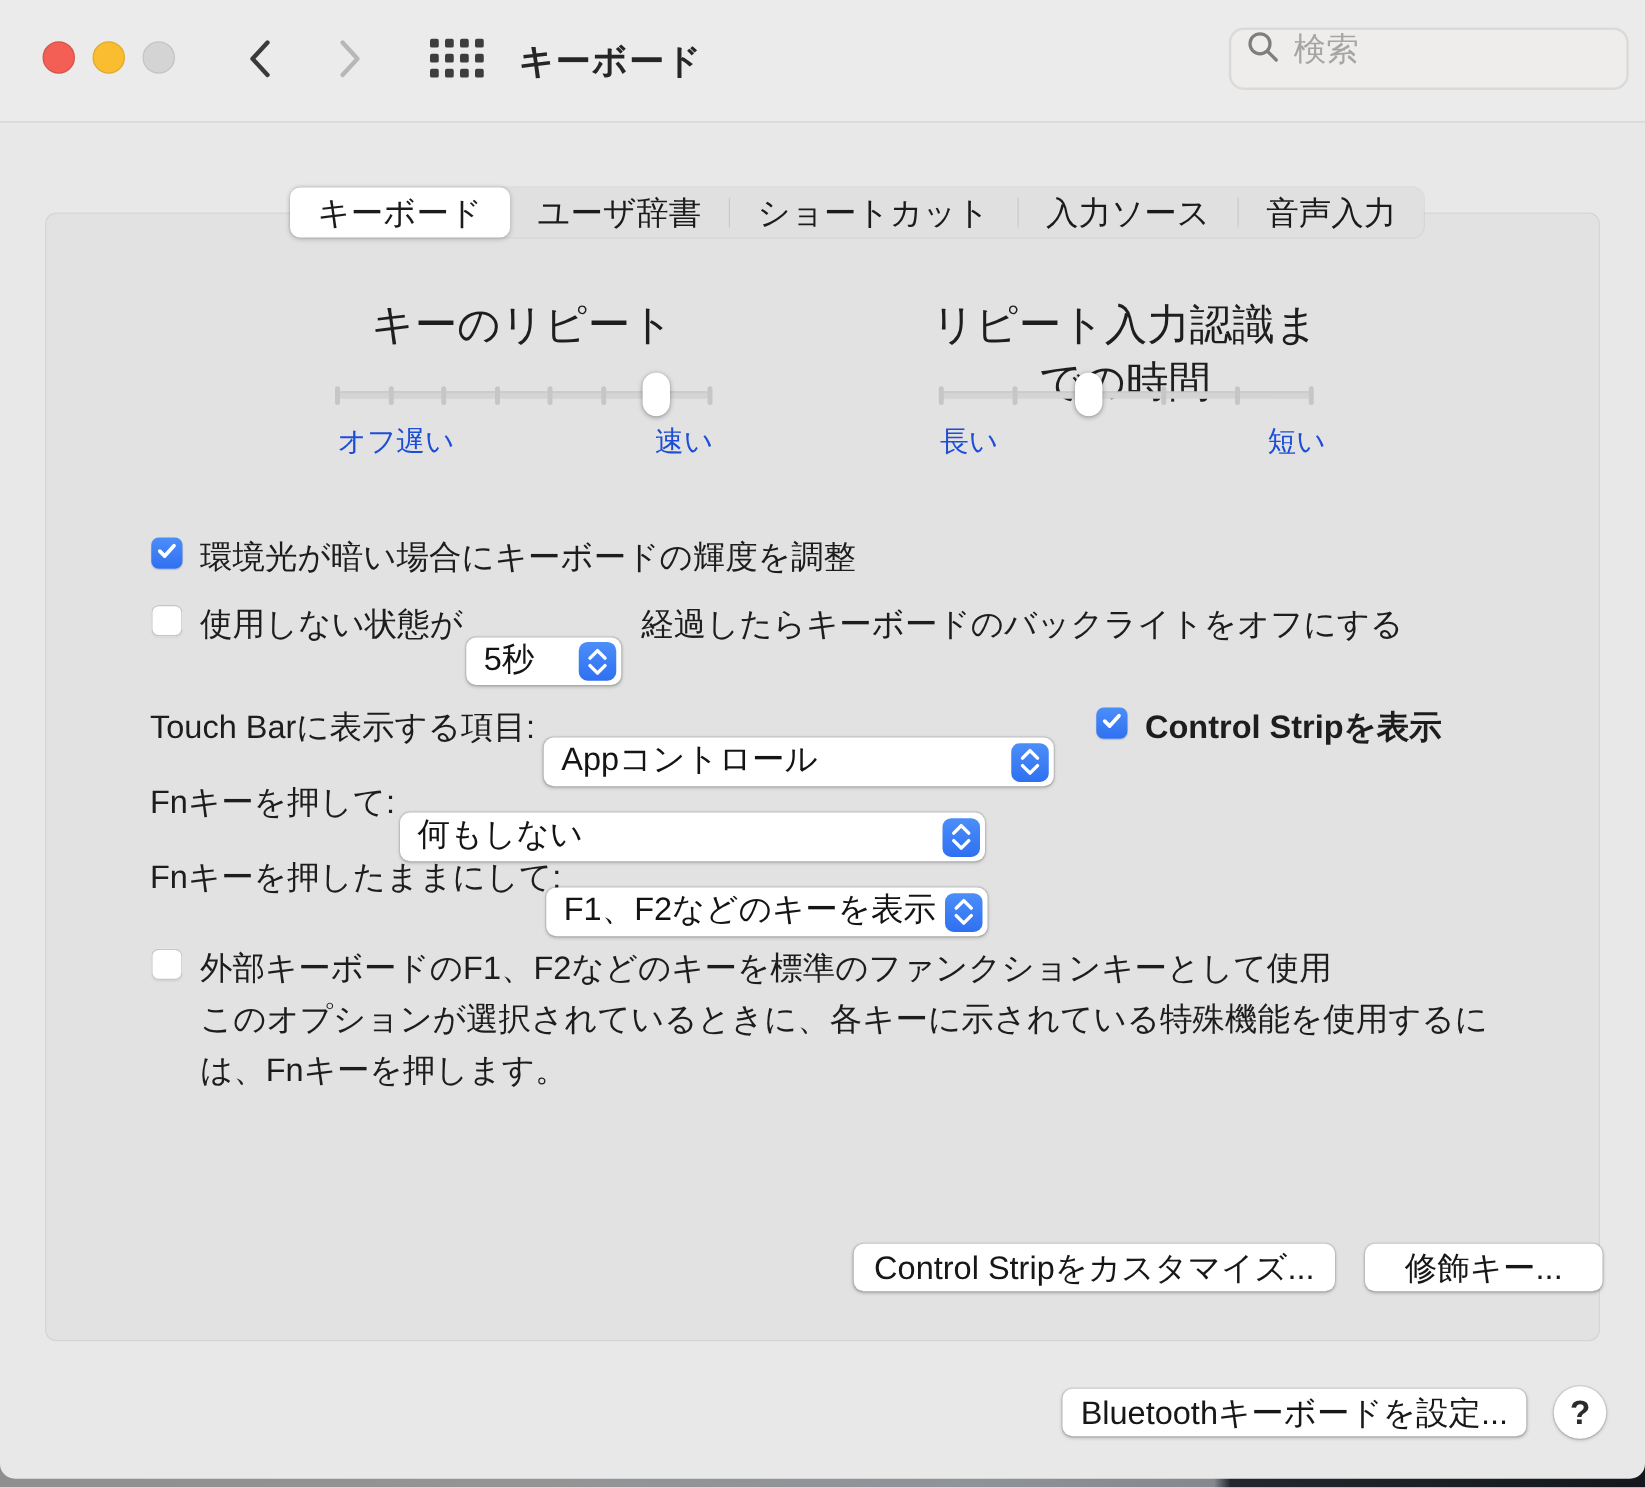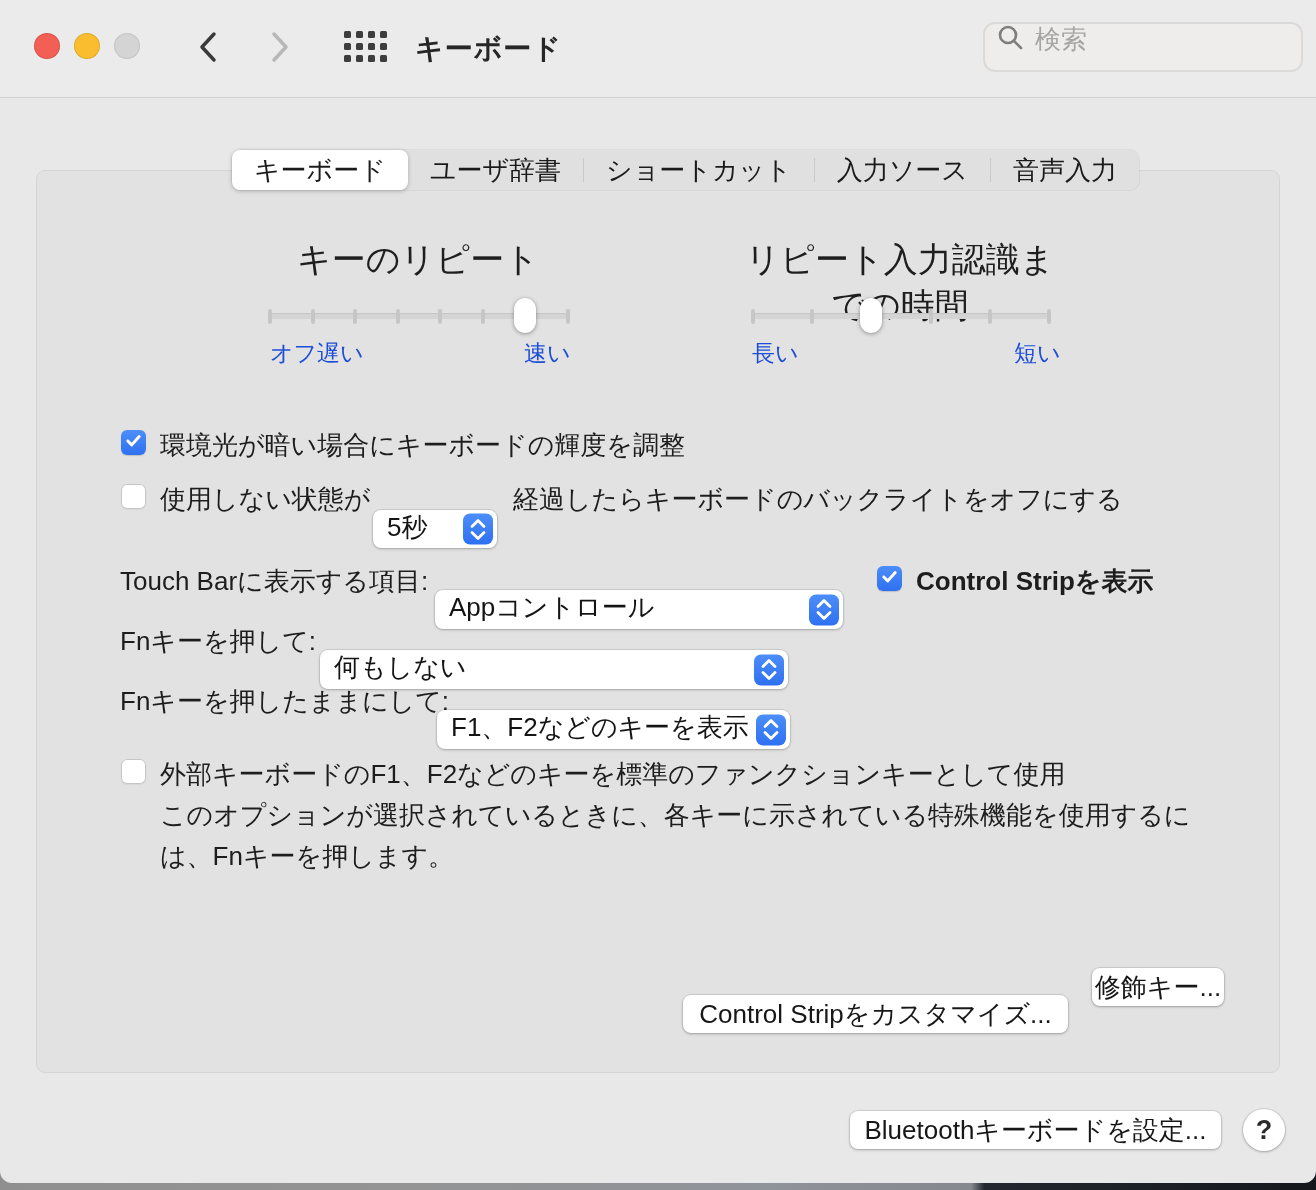--- a/index.html
+++ b/index.html
@@ -248,20 +248,20 @@
 
   <div class="cb" style="left:121px; top:759px;">
     <span><svg width="21" height="21" viewBox="0 0 24 24">
           <polyline points="5.5,12.5 10,17 18.5,7.5" fill="none" stroke="#ffffff" stroke-width="3.4" stroke-linecap="round" stroke-linejoin="round"></polyline>
         </svg></span>
   </div>
   <div class="rowlabel" style="left:160px; top:757px;">外部キーボードのF1、F2などのキーを標準のファンクションキーとして使用</div>
   <div class="desc">このオプションが選択されているときに、各キーに示されている特殊機能を使用するには、Fnキーを押します。</div>
 
   <button class="btn" style="left:683px; top:995px; width:385px; height:38px;">Control Stripをカスタマイズ...</button>
-  <button class="btn" style="left:1092px; top:968px; width:132px; height:38px;">修飾キー...</button>
+  <button class="btn" style="left:1092px; top:995px; width:190px; height:38px;">修飾キー...</button>
 
   <button class="btn" style="left:850px; top:1111px; width:371px; height:38px;">Bluetoothキーボードを設定...</button>
   <button class="help">
       <span>?</span>
     </button>
 
 </div>
 
 </body></html>

